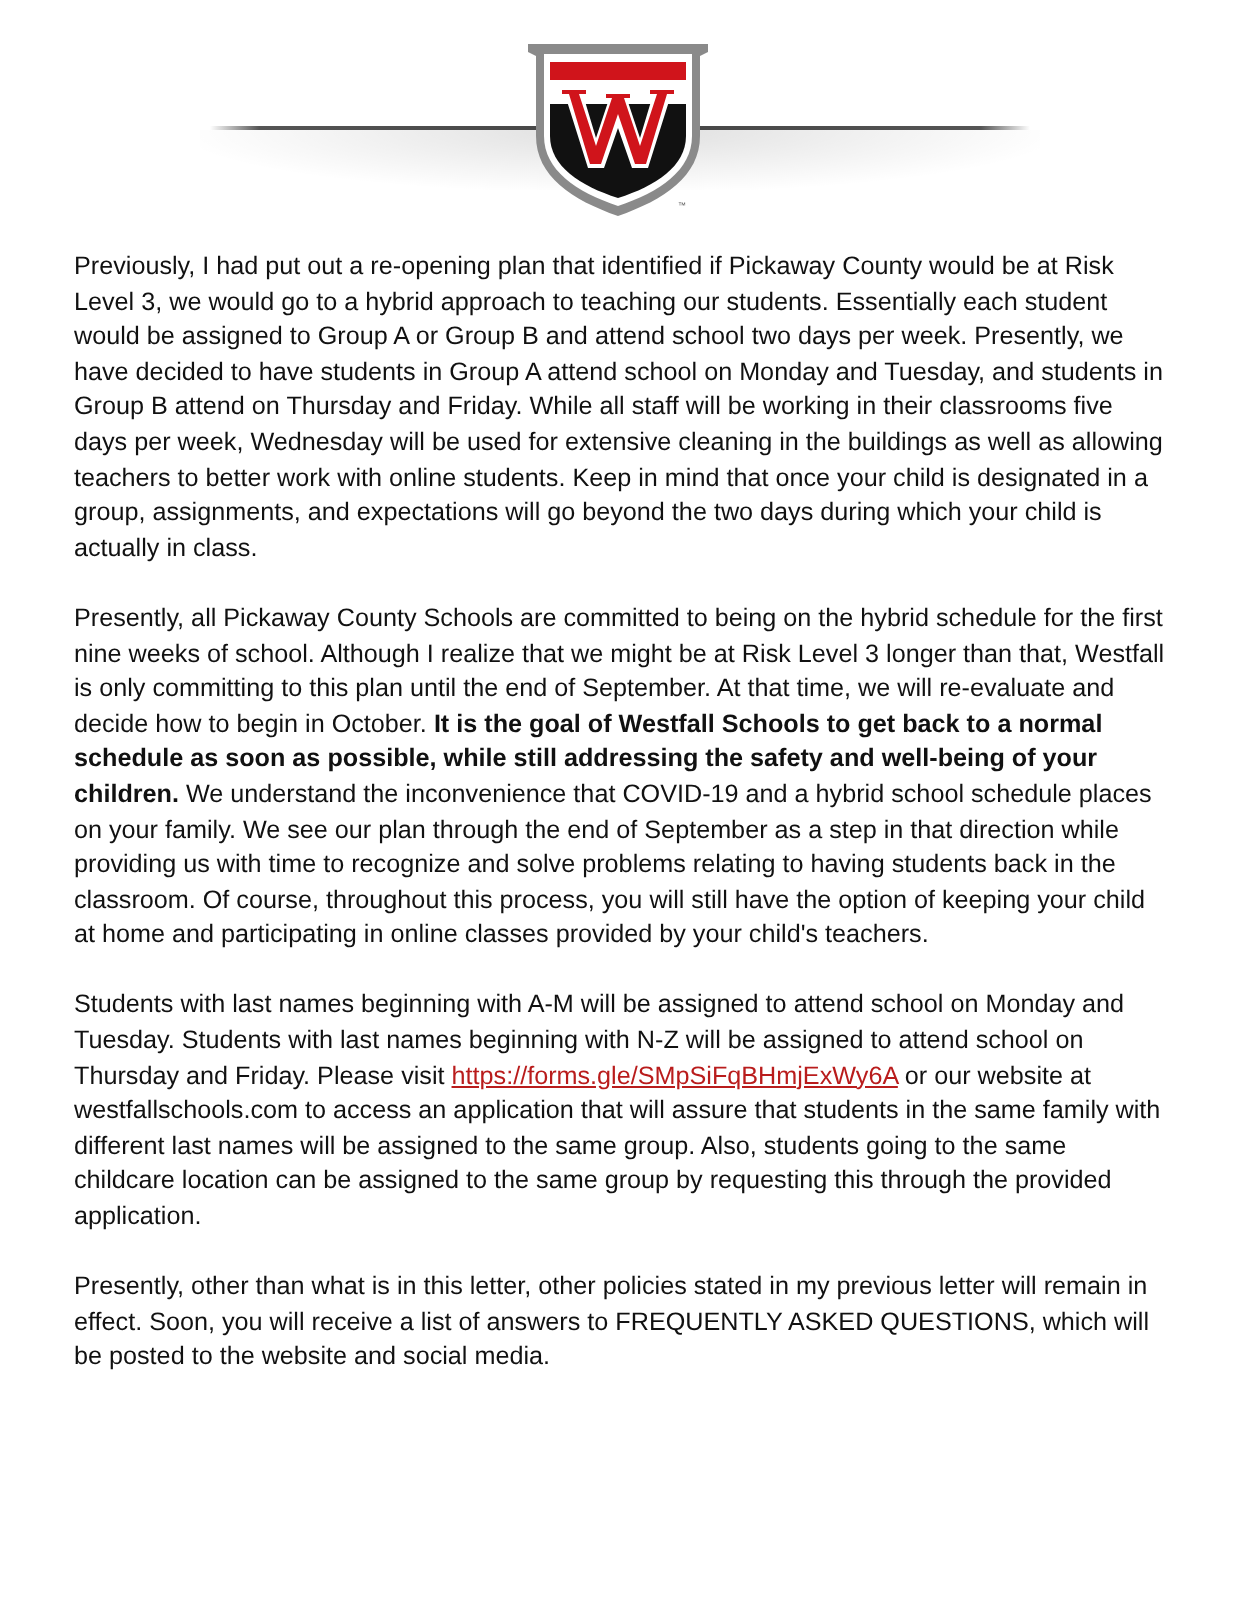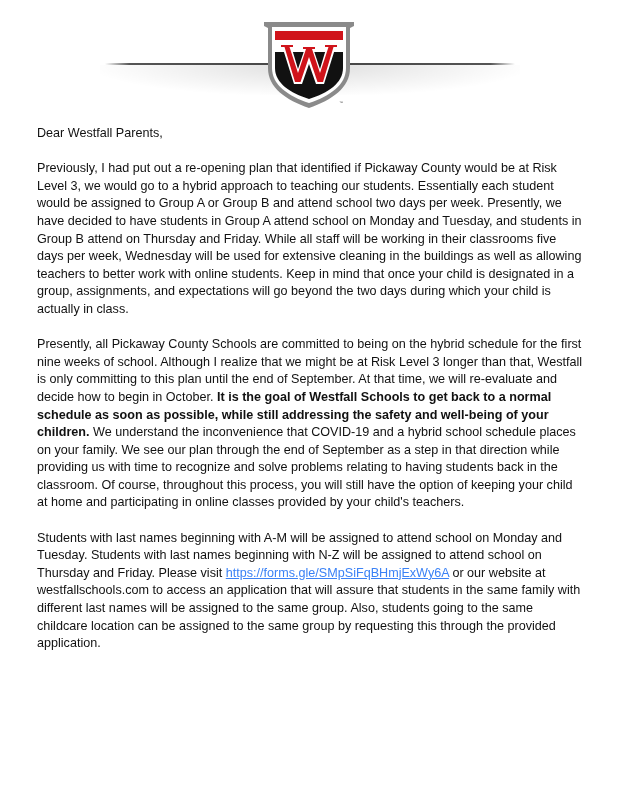--- a/index.html
+++ b/index.html
@@ -60,21 +60,21 @@
       font-size: 12.6px;
       line-height: 17.6px;
     }
     .letter p {
       margin: 0 0 17.6px 0;
     }
     .letter .bold {
       font-weight: bold;
     }
     .letter a {
-      color: #3b82f6;
+      color: #b91c1c;
       text-decoration: underline;
     }
   </style>
 </head>
 <body>
 
 <div class="header">
   <div class="header-shadow"></div>
   <div class="header-rule"></div>
   <svg class="logo" viewBox="0 0 94 86">
@@ -87,18 +87,18 @@
 
     <rect x="13" y="9" width="68" height="9" fill="#d0141b"></rect>
 
     <path d="M17 21 H33 V27 H30 L36 47 L42 29 H39 V23 H55 V29 H52 L58 47 L64 27 H61 V21 H77 V27 H73 L62 62 H54 L47 42 L40 62 H32 L21 27 H17 Z" fill="#ffffff"></path>
     <path d="M19 23 H31 V25 H27.5 L36 51 L44 27 H41 V25 H53 V27 H50 L58 51 L66.5 25 H63 V23 H75 V25 H71.5 L61 60 H55.5 L47 35 L38.5 60 H33 L22.5 25 H19 Z" fill="#d0141b"></path>
   </svg>
   <span class="tm">™</span>
 </div>
 
 <div class="letter">
-  <p>Dear Westfall Parents,</p>
   <p>Previously, I had put out a re-opening plan that identified if Pickaway County would be at Risk Level 3, we would go to a hybrid approach to teaching our students.  Essentially each student would be assigned to Group A or Group B and attend school two days per week.  Presently, we have decided to have students in Group A attend school on Monday and Tuesday, and students in Group B attend on Thursday and Friday.  While all staff will be working in their classrooms five days per week, Wednesday will be used for extensive cleaning in the buildings as well as allowing teachers to better work with online students.  Keep in mind that once your child is designated in a group, assignments, and expectations will go beyond the two days during which your child is actually in class.</p>
   <p><span>Presently, all Pickaway County Schools are committed to being on the hybrid schedule for the first nine weeks of school.  Although I realize that we might be at Risk Level 3 longer than that, Westfall is only committing to this plan until the end of September.  At that time, we will re-evaluate and decide how to begin in October.  </span><span class="bold">It is the goal of Westfall Schools to get back to a normal schedule as soon as possible, while still addressing the safety and well-being of your children.</span><span>  We understand the inconvenience that COVID-19 and a hybrid school schedule places on your family.  We see our plan through the end of September as a step in that direction while providing us with time to recognize and solve problems relating to having students back in the classroom. Of course, throughout this process, you will still have the option of keeping your child at home and participating in online classes provided by your child's teachers.</span></p>
   <p><span>Students with last names beginning with A-M will be assigned to attend school on Monday and Tuesday. Students with last names beginning with N-Z will be assigned to attend school on Thursday and Friday. Please visit </span><a href="#">https://forms.gle/SMpSiFqBHmjExWy6A</a><span> or our website at westfallschools.com to access an application that will assure that students in the same family with different last names will be assigned to the same group.  Also, students going to the same childcare location can be assigned to the same group by requesting this through the provided application.</span></p>
+  <p>Presently, other than what is in this letter, other policies stated in my previous letter will remain in effect.  Soon, you will receive a list of answers to FREQUENTLY ASKED QUESTIONS, which will be posted to the website and social media.</p>
 
 </div>
 
 </body></html>

